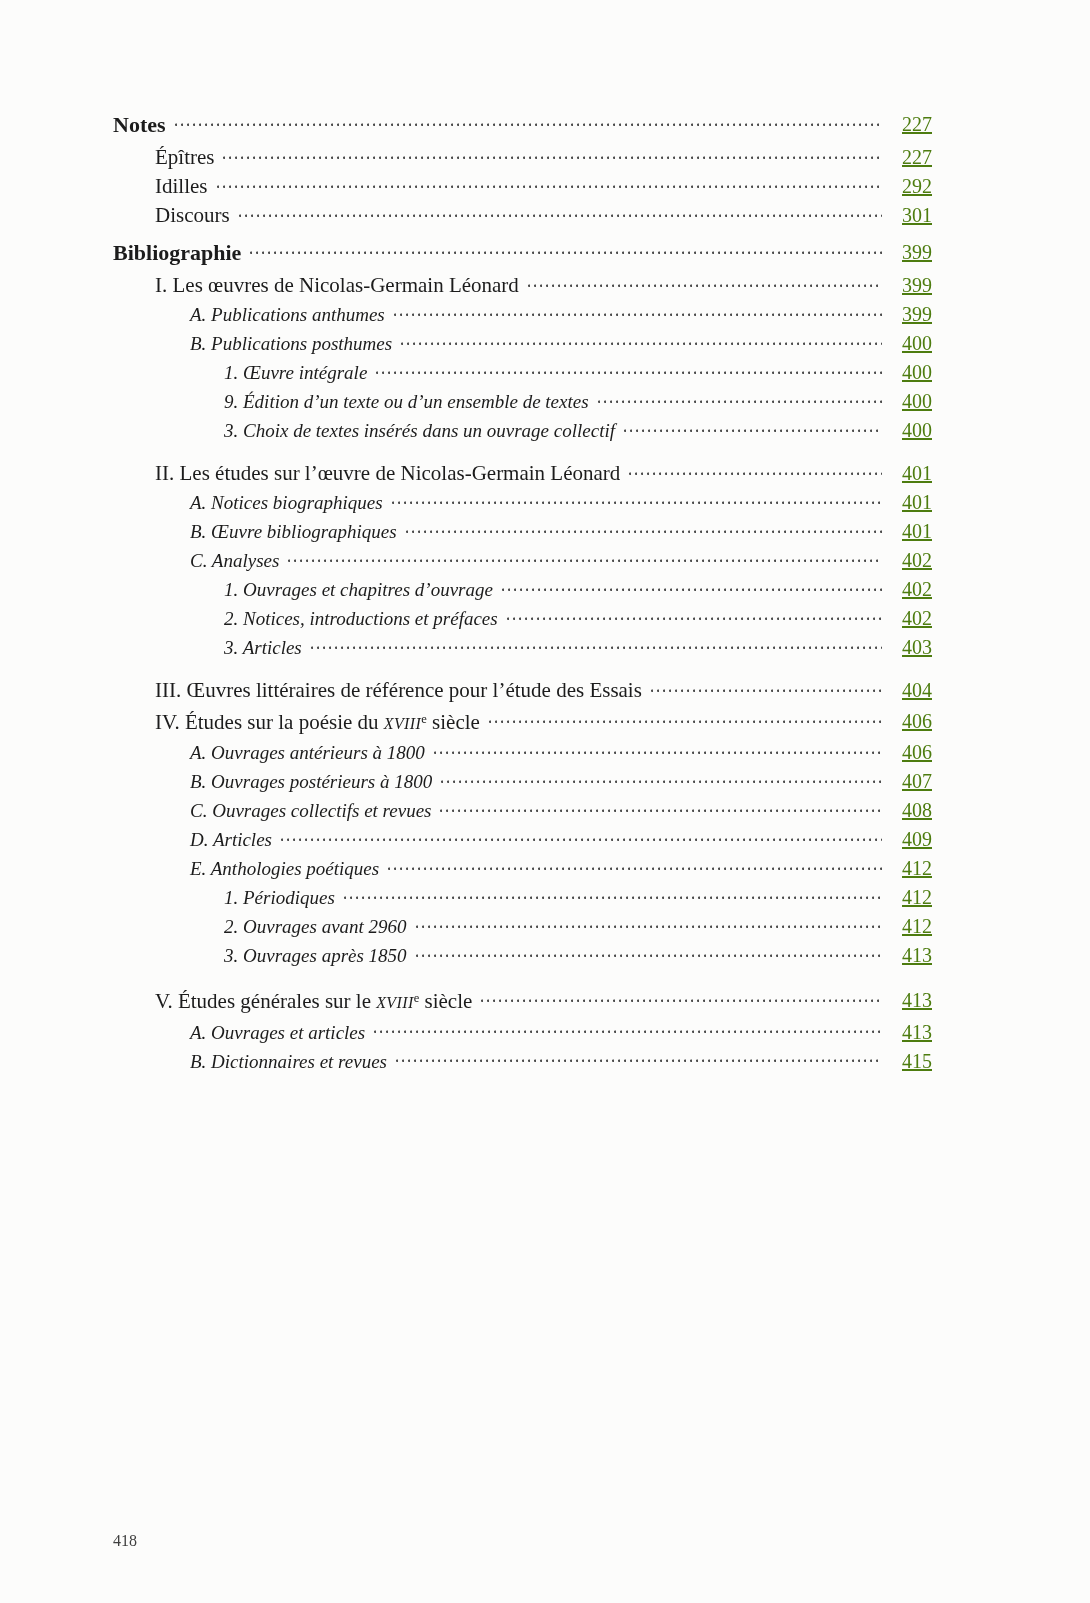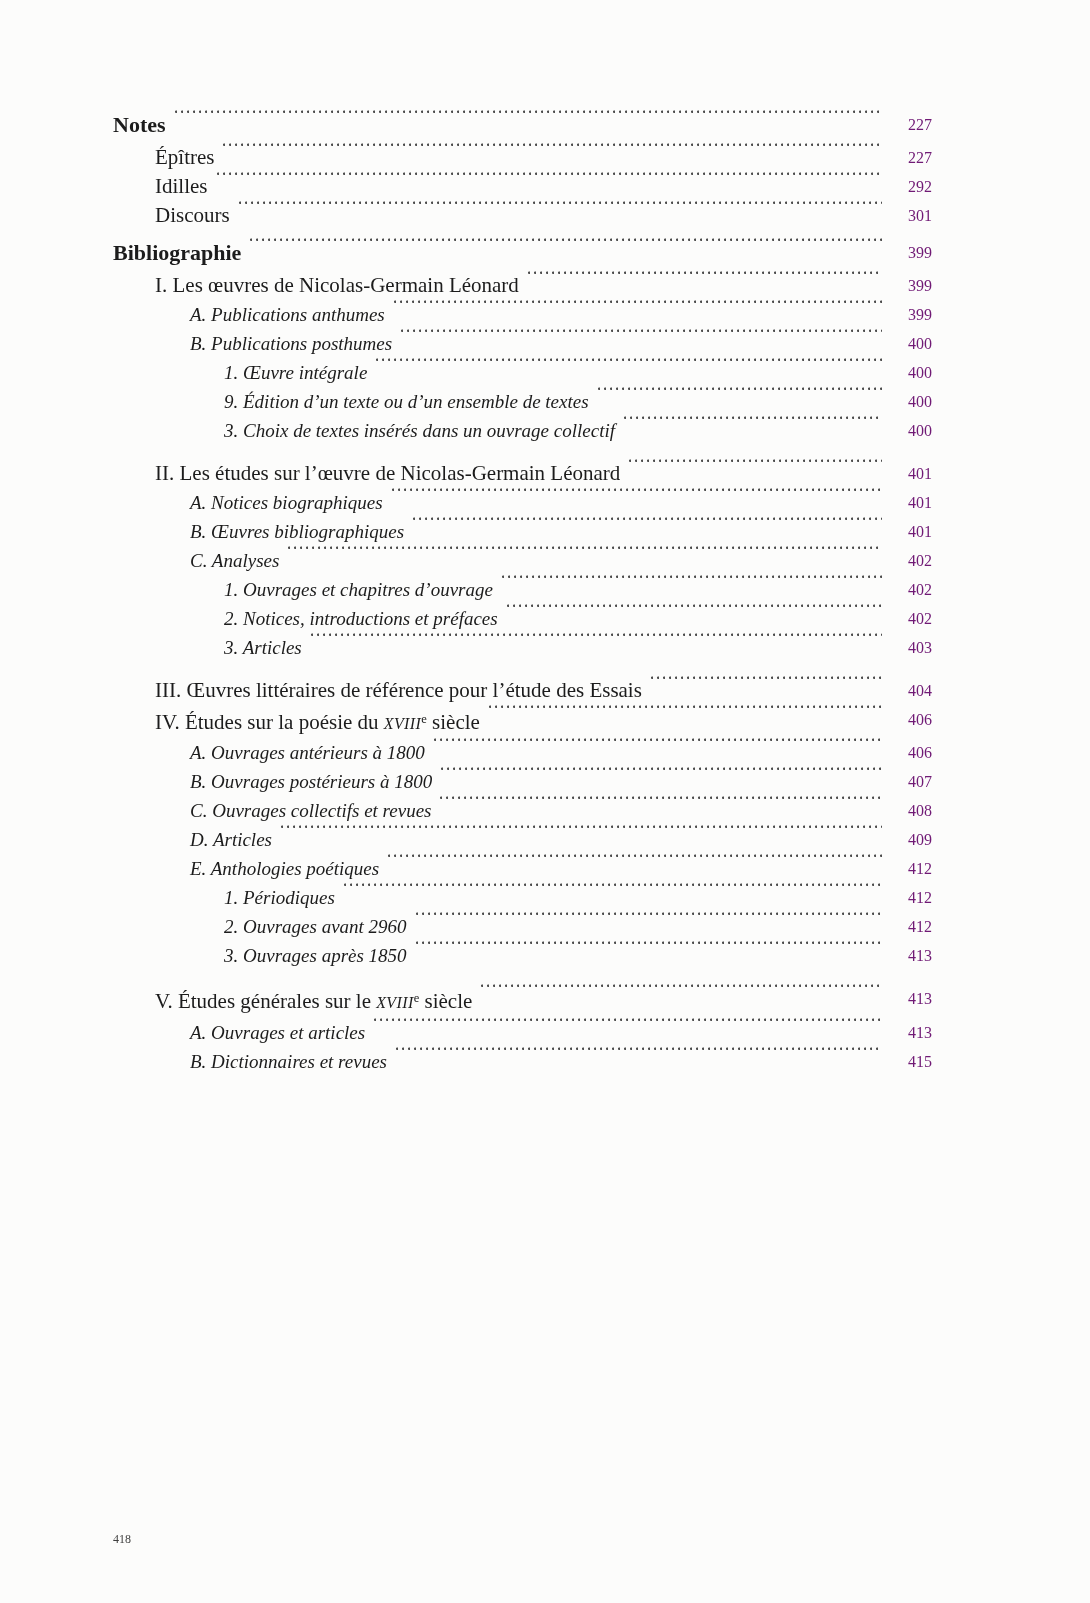--- a/index.html
+++ b/index.html
@@ -12,21 +12,21 @@
     background: #fcfcfb;
     font-family: "Liberation Serif", "DejaVu Serif", serif;
     color: #1c1c1c;
     box-sizing: border-box;
     padding: 102px 158px 0 113px;
     overflow: hidden;
   }
   .toc-list { width: 100%; }
   .row {
     display: flex;
-    align-items: flex-start;
+    align-items: center;
     line-height: 29px;
     white-space: nowrap;
   }
   .row .label { flex: 0 0 auto; }
   .lvl0 { font-weight: bold; font-size: 22px; margin: 8px 0 4px; }
   .lvl1 { font-size: 21px; padding-left: 42px; }
   .lvl2 { font-size: 19px; padding-left: 77px; }
   .lvl3 { font-size: 19px; padding-left: 111px; }
   .italic .label { font-style: italic; }
   .sp { margin-top: 14px; }
@@ -35,32 +35,33 @@
     height: 4px;
     margin: 0 6px 0 9px;
     background-image: radial-gradient(circle at 1.1px 1.6px, #4d4d4d 1.0px, transparent 1.35px);
     background-size: 6px 4px;
     background-repeat: repeat-x;
   }
   .pagenum {
     flex: 0 0 auto;
     font-style: normal;
     font-weight: normal;
-    font-size: 16px;
+    font-size: 20px;
     min-width: 44px;
     text-align: right;
-    color: #701a75;
+    color: #4d7c0f;
+    text-decoration: underline;
   }
   .sc { font-size: 0.76em; letter-spacing: 0.4px; font-style: italic; }
   .sup { font-size: 0.6em; vertical-align: 0.5em; }
   .footer-folio {
     position: absolute;
     left: 113px;
     top: 1532px;
-    font-size: 12px;
+    font-size: 16px;
     color: #3e3e3e;
   }
 </style>
 </head>
 <body>
 
 <div class="page">
   <div class="toc-list">
       <div class="row lvl0 bold">
         <span class="label">Notes</span>
@@ -121,21 +122,21 @@
         <span class="label">II. Les études sur l’œuvre de Nicolas-Germain Léonard</span>
         <span class="leader"></span>
         <span class="pagenum">401</span>
       </div>
       <div class="row lvl2 italic">
         <span class="label">A. Notices biographiques</span>
         <span class="leader"></span>
         <span class="pagenum">401</span>
       </div>
       <div class="row lvl2 italic">
-        <span class="label">B. Œuvres bibliographiques</span>
+        <span class="label">B. Œuvre bibliographiques</span>
         <span class="leader"></span>
         <span class="pagenum">401</span>
       </div>
       <div class="row lvl2 italic">
         <span class="label">C. Analyses</span>
         <span class="leader"></span>
         <span class="pagenum">402</span>
       </div>
       <div class="row lvl3 italic">
         <span class="label">1. Ouvrages et chapitres d’ouvrage</span>

